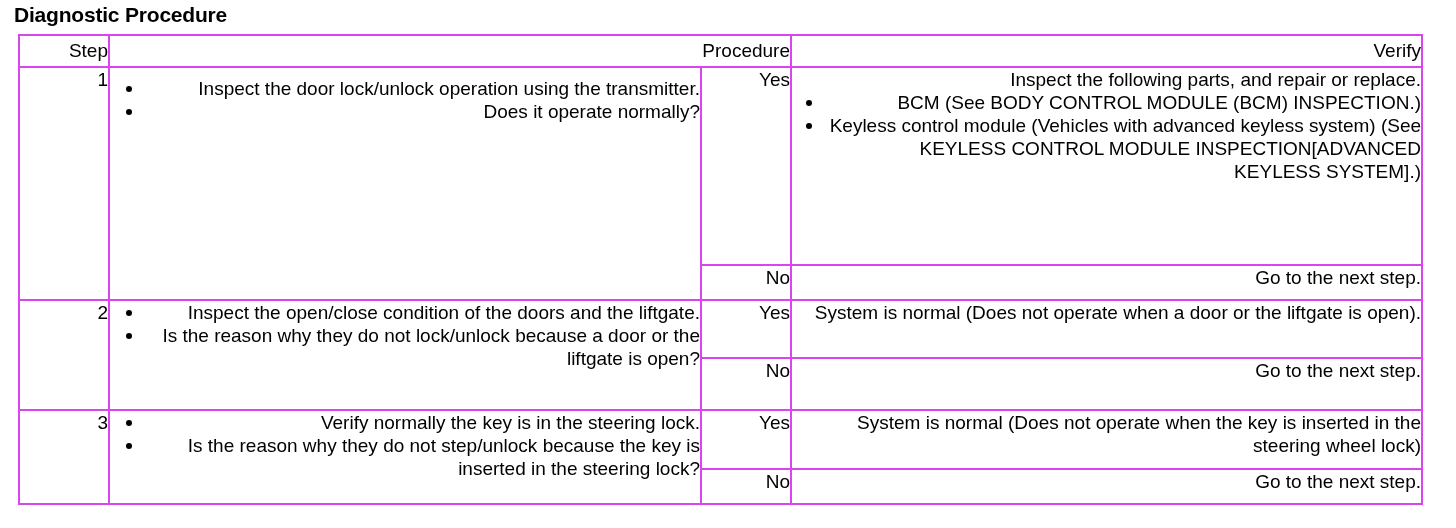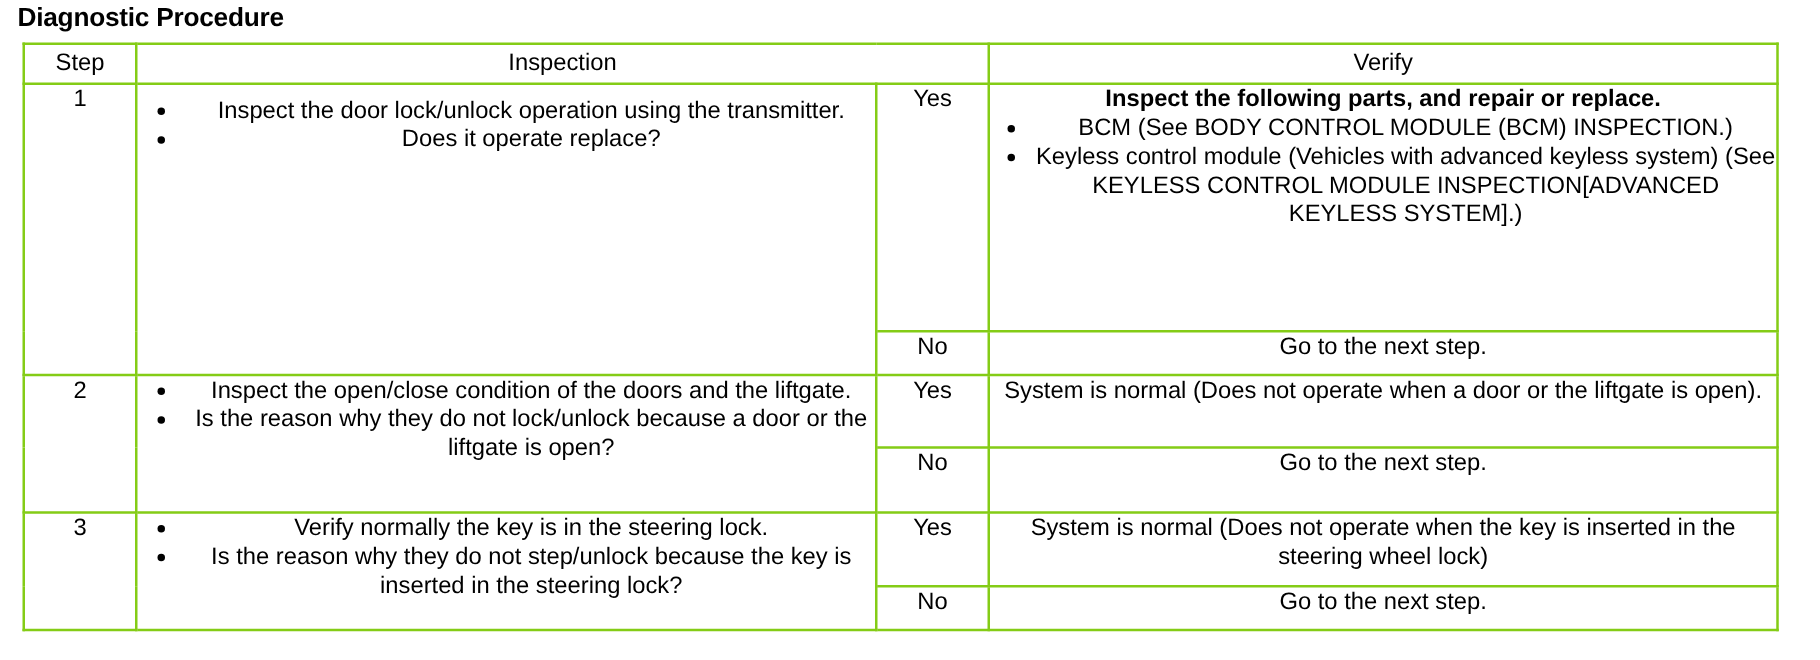--- a/index.html
+++ b/index.html
@@ -38,25 +38,25 @@
     left: 18px;
     top: 34px;
     width: 1403px;
     border-collapse: collapse;
     table-layout: fixed;
     font-size: 19px;
     line-height: 23px;
   }
 
   table.diag td, table.diag th {
-    border: 2px solid #84cc16;
+    border: 2px solid #d946ef;
     padding: 0;
     vertical-align: top;
     font-weight: normal;
-    text-align: center;
+    text-align: right;
   }
 
   
   .col-step   { width: 90px;  }
   .col-insp   { width: 592px; }
   .col-yesno  { width: 90px;  }
   .col-action { width: 631px; }
 
   .hdr {
     text-align: center;
@@ -83,21 +83,20 @@
   }
 
   .cell-text {
     padding: 9px 8px 7px 8px;
     margin-top: 32px;
   }
 
   .plain-line {
     display: block;
     white-space: pre-line;
-    font-weight: bold;
   }
 
   ul.bullets {
     list-style: none;
     margin: 0;
     padding: 0;
   }
   ul.bullets > li {
     position: relative;
     padding-left: 40px;
@@ -150,33 +149,33 @@
     <colgroup>
       <col class="col-step">
       <col class="col-insp">
       <col class="col-yesno">
       <col class="col-action">
     </colgroup>
 
     <thead>
       <tr>
         <th class="hdr">Step</th>
-        <th class="hdr" colspan="2">Inspection</th>
+        <th class="hdr" colspan="2">Procedure</th>
         <th class="hdr">Verify</th>
       </tr>
     </thead>
 
     <tbody>
 
       <tr style="height: 198px;">
         <td class="cell-step" rowspan="2">1</td>
         <td class="cell-text" rowspan="2" style="padding-top:9px;">
           <ul class="bullets">
             <li>Inspect the door lock/unlock operation using the transmitter.</li>
-            <li>Does it operate replace?</li>
+            <li>Does it operate normally?</li>
           </ul>
         </td>
         <td class="cell-yesno">Yes</td>
         <td class="cell-text">
           <div class="plain-line">Inspect the following parts, and repair or replace.</div>
           <ul class="subbullets">
             <li>BCM (See BODY CONTROL MODULE (BCM) INSPECTION.)</li>
             <li>Keyless control module (Vehicles with advanced keyless system) (See KEYLESS CONTROL MODULE INSPECTION[ADVANCED KEYLESS SYSTEM].)</li>
           </ul>
         </td>

